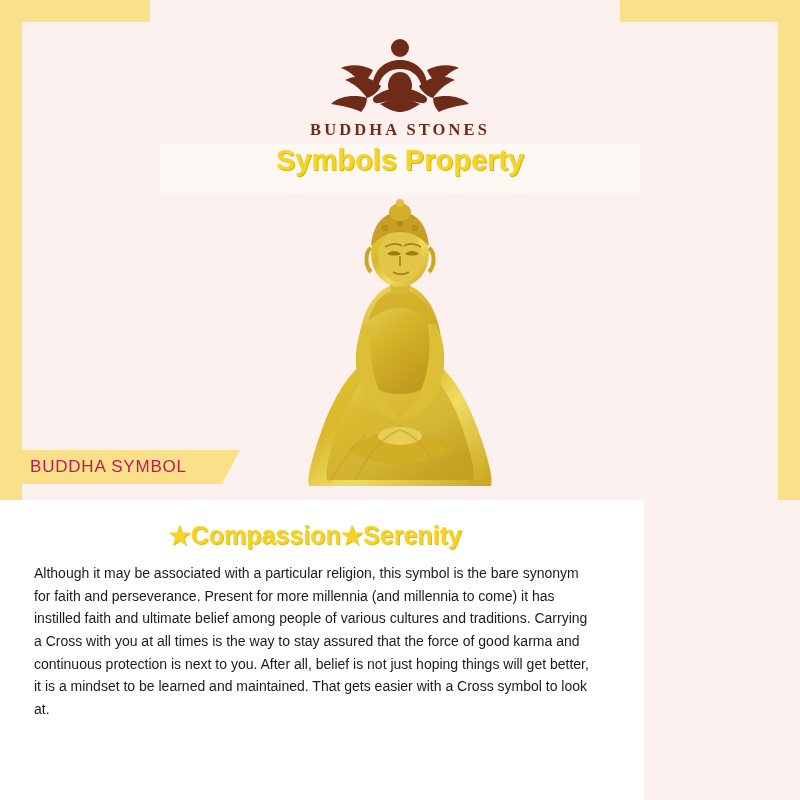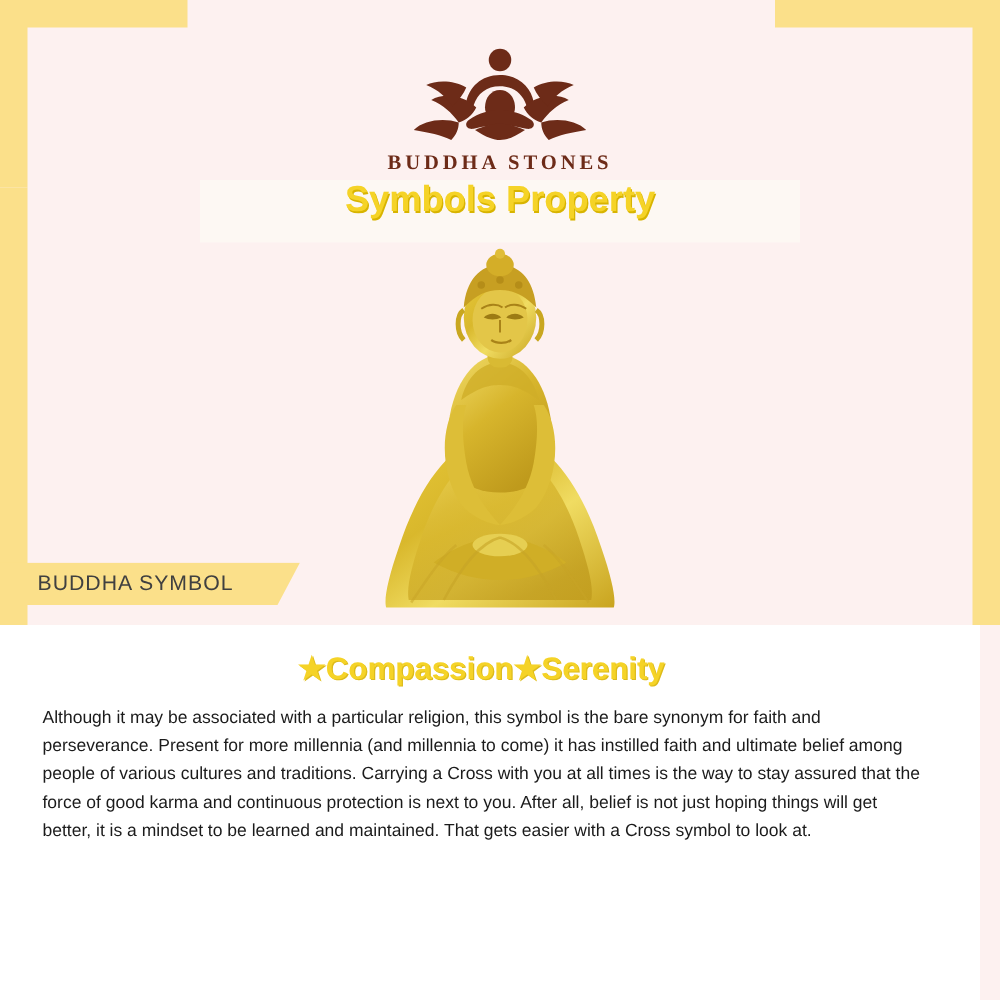--- a/index.html
+++ b/index.html
@@ -134,31 +134,31 @@
     background: #fbe08a;
     display: flex;
     align-items: center;
     padding: 0 16px 0 30px;
     box-sizing: border-box;
     min-width: 240px;
     clip-path: polygon(0 0, 100% 0, calc(100% - 18px) 100%, 0 100%);
   }
   .tag-text {
     font-size: 17px;
-    color: #404040;
+    color: #be185d;
     letter-spacing: 0.8px;
     font-family: "Liberation Sans", sans-serif;
   }
 
   
   .content-panel {
     position: absolute;
     top: 500px;
     left: 0;
-    width: 784px;
+    width: 644px;
     height: 300px;
     background: #ffffff;
     box-sizing: border-box;
     padding: 14px 48px 0 34px;
   }
   .subtitle {
     text-align: center;
     font-size: 25px;
     font-weight: 700;
     color: #f5d327;

